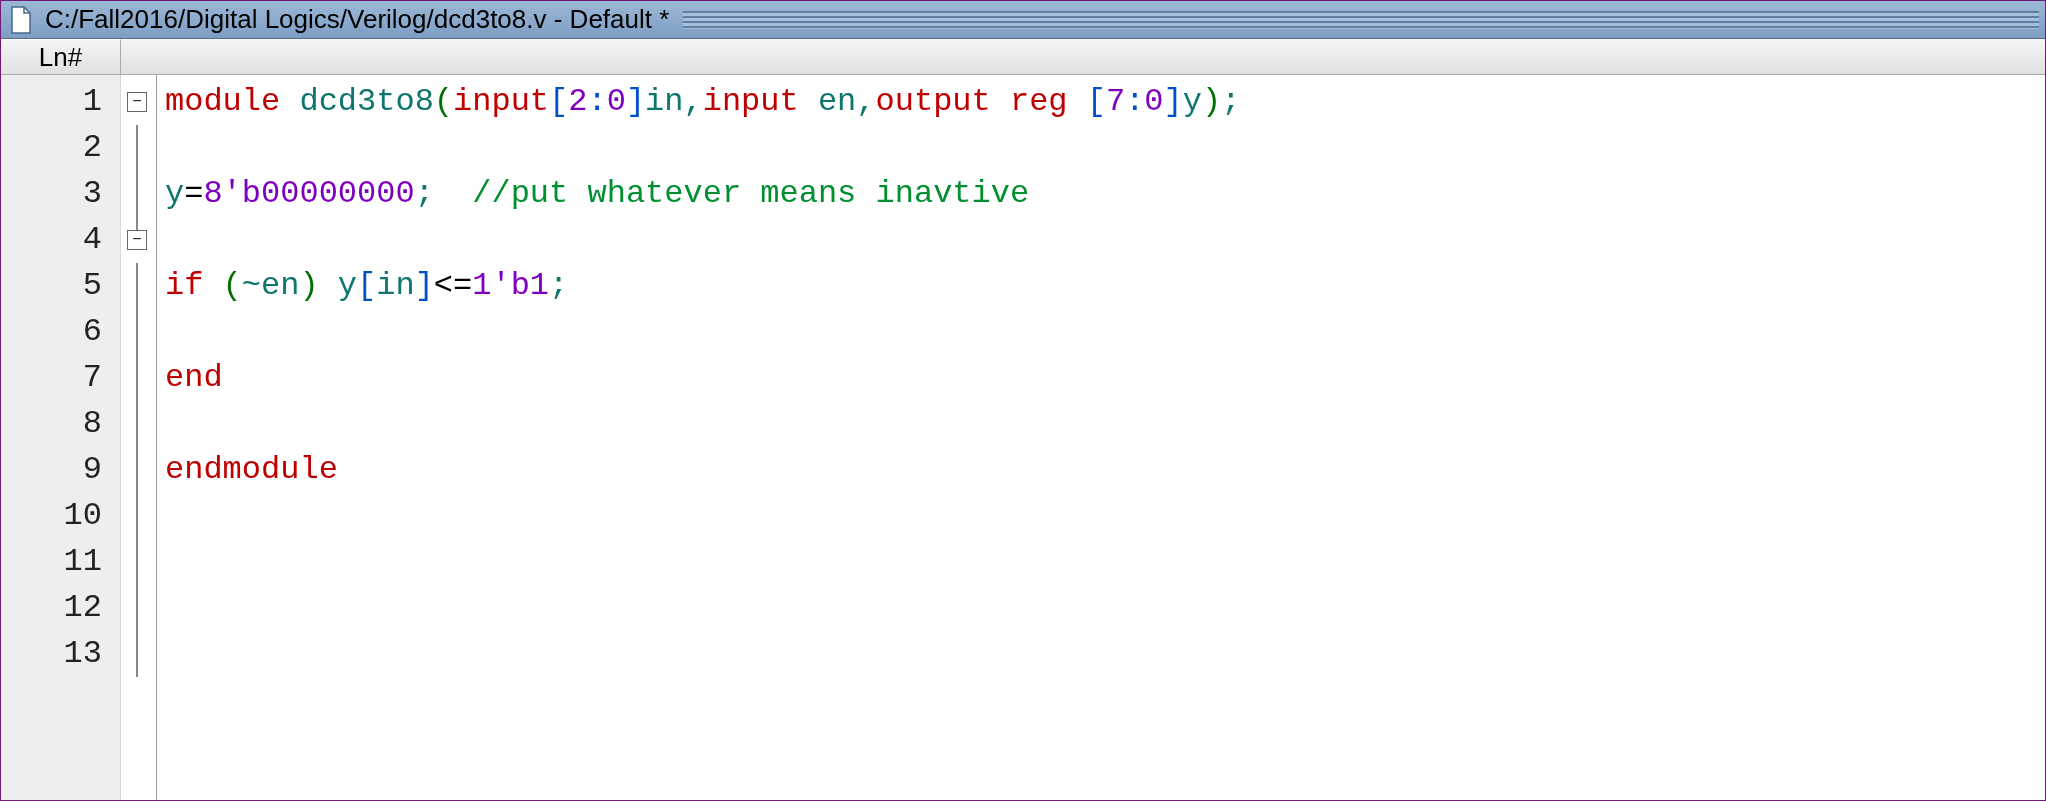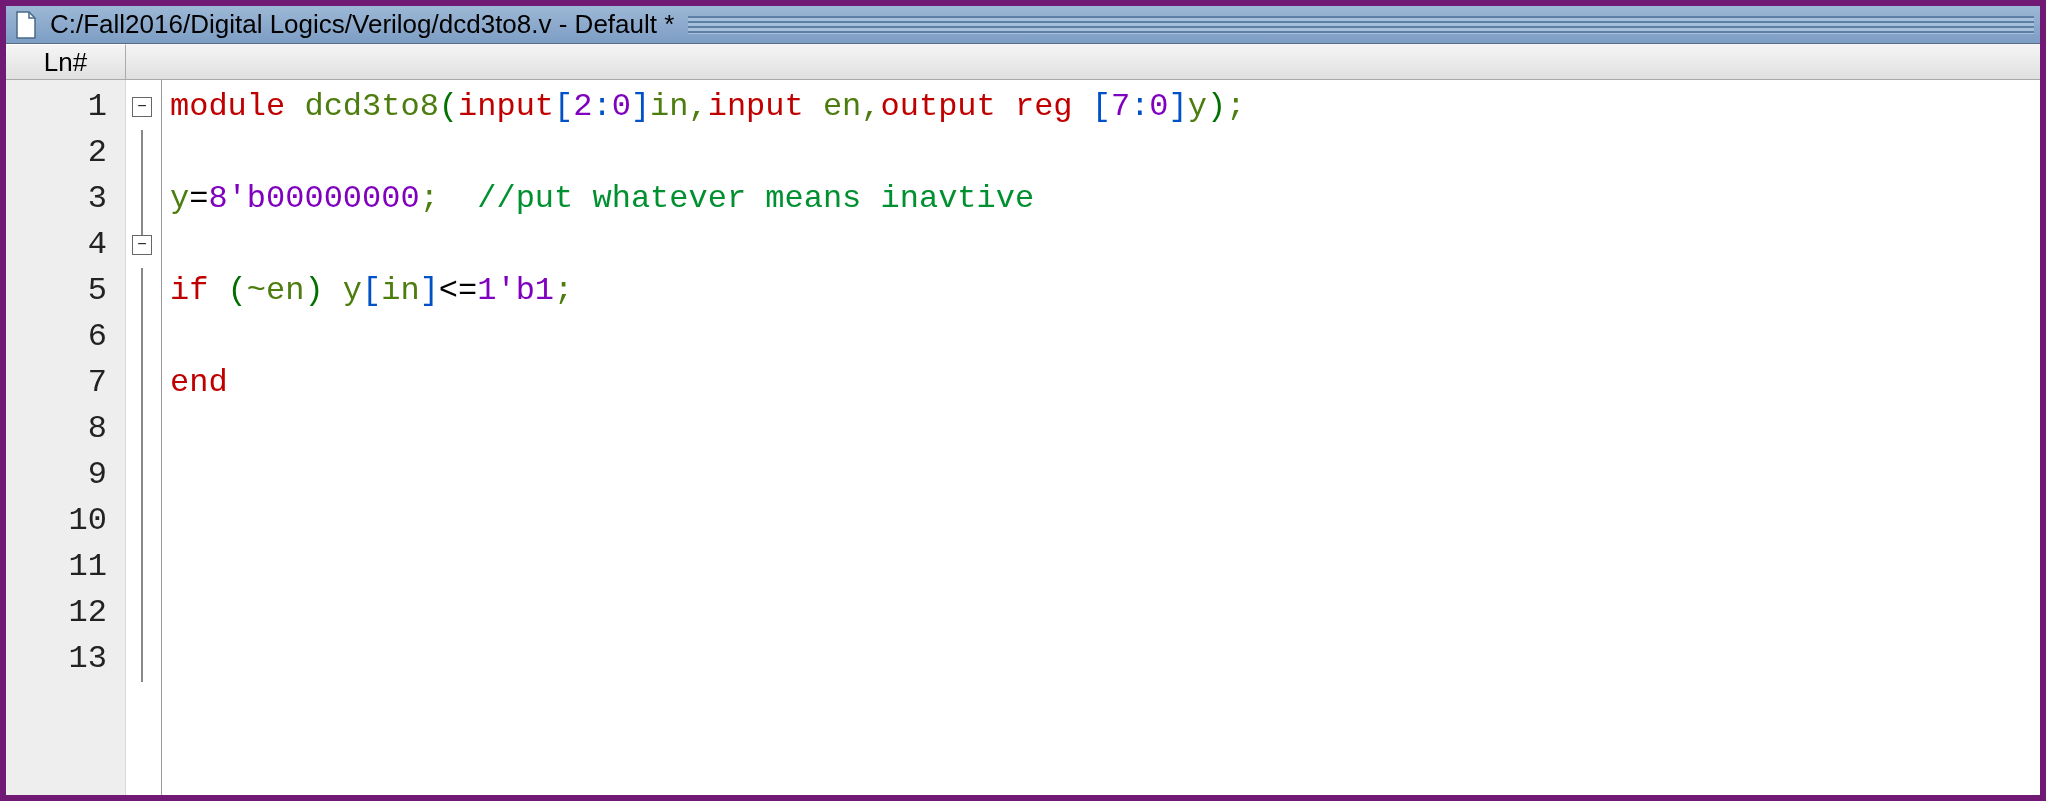--- a/index.html
+++ b/index.html
@@ -1,17 +1,17 @@
 <!DOCTYPE html>
 <html><head>
 <meta charset="utf-8">
 <style>
   * { margin: 0; padding: 0; box-sizing: border-box; }
   html, body { width: 2046px; height: 801px; font-family: "Consolas", "Courier New", monospace; overflow: hidden; }
-  .window { width: 100%; height: 100%; display: flex; flex-direction: column; border: 6px solid #701a75; }
+  .window { width: 100%; height: 100%; display: flex; flex-direction: column; border: 1px solid #701a75; }
   .title-bar {
     background: linear-gradient(to bottom, #9db8d6 0%, #7d9dc4 100%);
     height: 38px;
     display: flex;
     align-items: center;
     padding: 0 6px;
     border-bottom: 1px solid #5a6d84;
   }
   .doc-icon {
     width: 28px;
@@ -117,21 +117,21 @@
     padding-top: 4px;
     padding-left: 8px;
   }
   .line {
     height: 46px;
     line-height: 46px;
     font-size: 32px;
     white-space: pre;
   }
   .kw { color: #c00000; margin-top: 28px; }
-  .plain { color: #4d7c0f; }
+  .plain { color: #0f766e; }
   .paren { color: #007000; }
   .brack { color: #0050c8; }
   .num { color: #8000c0; }
   .op { color: #000; }
   .comment { color: #009030; }
 </style>
 </head>
 <body>
 
 <div class="window">
@@ -215,18 +215,19 @@
 
     <div class="code-col">
       <div class="line"><span class="kw">module</span><span> </span><span class="plain">dcd3to8</span><span class="paren">(</span><span class="kw">input</span><span class="brack">[</span><span class="num">2</span><span class="brack">:</span><span class="num">0</span><span class="brack">]</span><span class="plain">in</span><span class="plain">,</span><span class="kw">input</span><span> </span><span class="plain">en</span><span class="plain">,</span><span class="kw">output</span><span> </span><span class="kw">reg</span><span> </span><span class="brack">[</span><span class="num">7</span><span class="brack">:</span><span class="num">0</span><span class="brack">]</span><span class="plain">y</span><span class="paren">)</span><span class="plain">;</span></div>
       <div class="line"></div>
       <div class="line"><span class="plain">y</span><span class="op">=</span><span class="num">8'b00000000</span><span class="plain">;</span><span>  </span><span class="comment">//put whatever means inavtive</span></div>
       <div class="line"></div>
       <div class="line"><span class="kw">if</span><span> </span><span class="paren">(</span><span class="plain">~</span><span class="plain">en</span><span class="paren">)</span><span> </span><span class="plain">y</span><span class="brack">[</span><span class="plain">in</span><span class="brack">]</span><span class="op">&lt;=</span><span class="num">1'b1</span><span class="plain">;</span></div>
       <div class="line"></div>
       <div class="line"><span class="kw">end</span></div>
       <div class="line"></div>
+      <div class="line"><span class="kw">endmodule</span></div>
       <div class="line"></div>
       <div class="line"></div>
     </div>
 
   </div>
 </div>
 
 </body></html>

